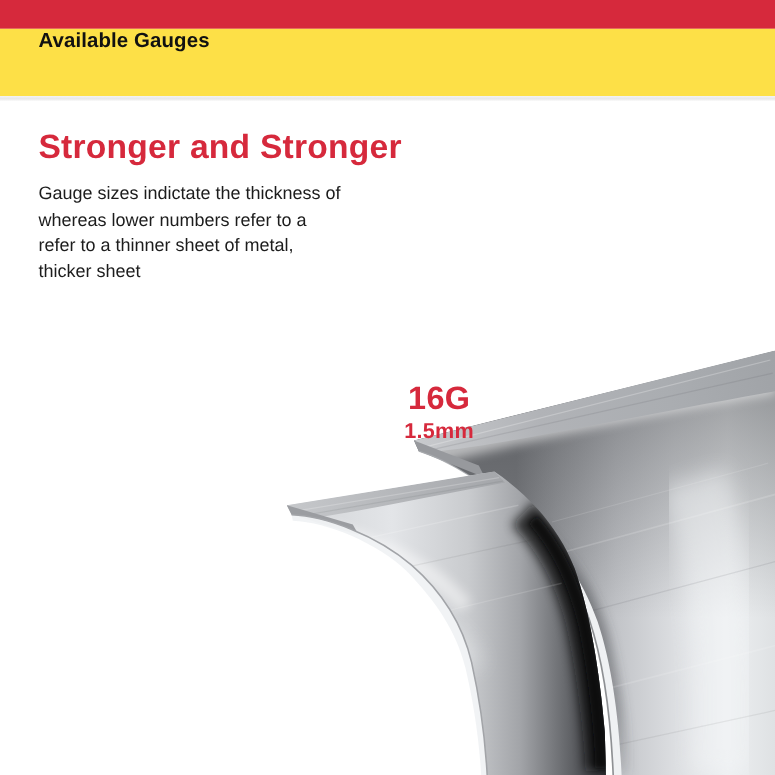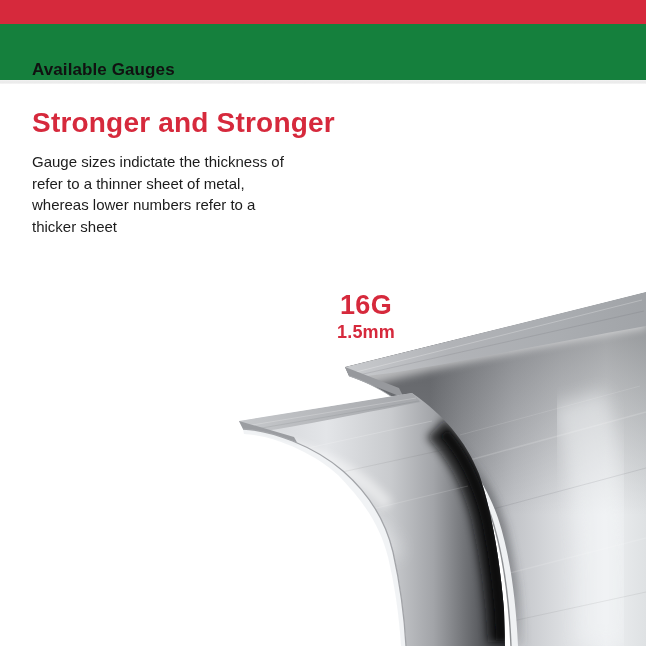--- a/index.html
+++ b/index.html
@@ -3,22 +3,22 @@
 <meta charset="utf-8">
 <style>
   html,body{margin:0;padding:0;}
   body{
     width:646px;height:646px;position:relative;overflow:hidden;
     background:#ffffff;
     font-family:"Liberation Sans","DejaVu Sans",sans-serif;
   }
   .topbar{position:absolute;left:0;top:0;width:646px;height:24px;background:#D6293C;}
   .section-header{
-    position:absolute;left:0;top:24px;width:646px;height:56px;background:#15803d;
-    display:flex;align-items:flex-end;
+    position:absolute;left:0;top:24px;width:646px;height:56px;background:#fde047;
+    display:flex;align-items:flex-start;
   }
   .section-title{
     margin-left:32px;font-size:17px;font-weight:700;color:#111111;letter-spacing:.1px;
   }
   .divider{
     position:absolute;left:0;top:80px;width:646px;height:4px;
     background:linear-gradient(#f3f3f3,#e9e9e9 55%,#f6f6f6);
   }
   .page-title{
     position:absolute;left:32px;top:107px;
@@ -30,40 +30,40 @@
   }
   .intro .line{white-space:nowrap;}
   .figure{position:absolute;left:0;top:280px;width:646px;height:366px;}
   .figure svg{position:absolute;left:0;top:0;display:block;}
   .glabel{
     position:absolute;text-align:center;color:#D6293C;transform:translateX(-50%);
     line-height:1;
   }
   .glabel .gauge{font-size:27px;font-weight:700;letter-spacing:.3px;}
   .glabel .mm{font-size:18px;font-weight:700;margin-top:4px;letter-spacing:.2px;}
-  .label-16g{left:366px;top:12px;}
+  .label-16g{left:366px;top:39px;}
   .label-18g{left:260px;top:73px;}
 </style>
 </head>
 <body>
 
 <div class="topbar"></div>
 
 <div class="section-header">
   <div class="section-title">Available Gauges</div>
 </div>
 
 <div class="divider"></div>
 
 <div class="page-title">Stronger and Stronger</div>
 
 <div class="intro">
   <div class="line">Gauge sizes indictate the thickness of</div>
+  <div class="line">whereas lower numbers refer to a</div>
   <div class="line">refer to a thinner sheet of metal,</div>
-  <div class="line">whereas lower numbers refer to a</div>
   <div class="line">thicker sheet</div>
 </div>
 
 <div class="figure">
   <svg width="646" height="366" viewBox="0 0 646 366" aria-hidden="true">
     <defs>
       <linearGradient id="g16face" gradientUnits="userSpaceOnUse" x1="430" y1="200" x2="650" y2="200">
         <stop offset="0" stop-color="#7e8084"></stop>
         <stop offset="0.15" stop-color="#9b9da1"></stop>
         <stop offset="0.38" stop-color="#c2c4c8"></stop>

